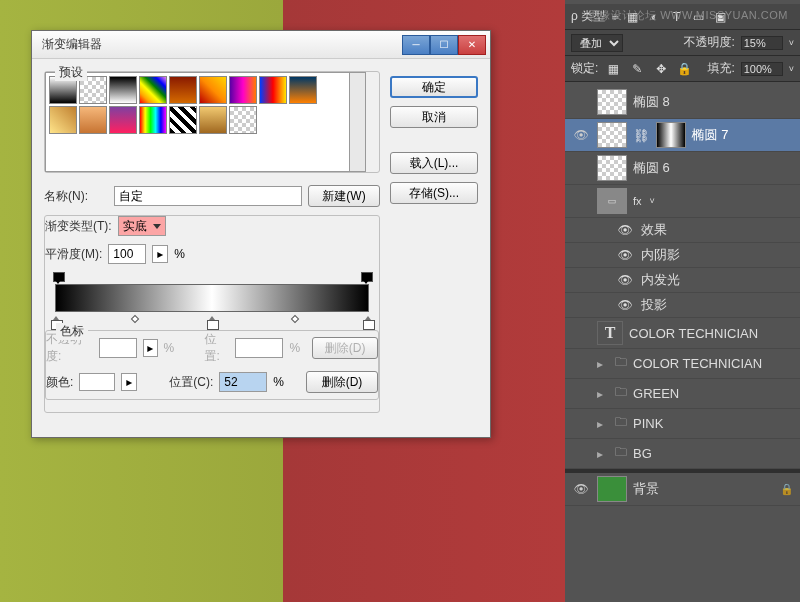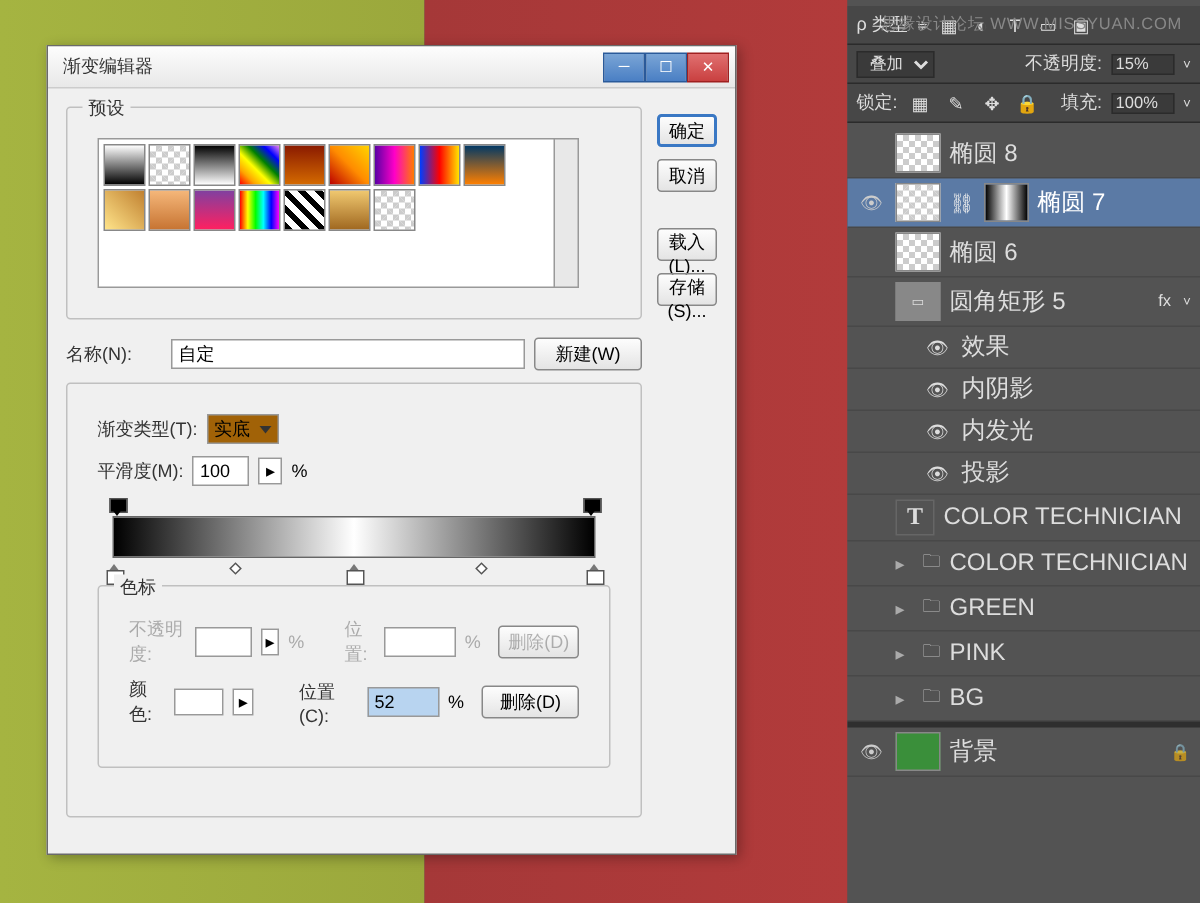--- a/index.html
+++ b/index.html
@@ -14,36 +14,36 @@
 .titlebar-text { flex: 1; color: #333; }
 .win-buttons { display: flex; height: 20px; margin-right: 4px; }
 .win-btn { width: 28px; height: 20px; display: flex; align-items: center; justify-content: center; font-size: 10px; }
 .win-minimize, .win-maximize { background: linear-gradient(#7aa5d6, #4a7fc4); border: 1px solid #2a5a9a; color: #fff; }
 .win-close { background: linear-gradient(#e07070, #c94040); border: 1px solid #a02020; color: #fff; }
 
 .dialog-body { padding: 12px; display: flex; gap: 10px; }
 .dialog-left { flex: 1; }
 .dialog-right { width: 88px; display: flex; flex-direction: column; gap: 8px; padding-top: 5px; }
 
-.group { border: 1px solid #c0c0c0; border-radius: 3px; padding: 20px; margin-bottom: 12px; position: relative; }
+.group { border: 1px solid #c0c0c0; border-radius: 3px; padding: 0; margin-bottom: 12px; position: relative; }
 .group-label { position: absolute; top: -8px; left: 10px; background: #f0f0f0; padding: 0 4px; color: #333; }
 
 .presets-grid { width: 305px; height: 100px; background: #fff; border: 1px solid #999; padding: 3px; display: flex; flex-wrap: wrap; gap: 2px; align-content: flex-start; }
 .preset-swatch { width: 28px; height: 28px; border: 1px solid #888; }
 .presets-scroll { width: 16px; height: 100px; background: #e8e8e8; border: 1px solid #999; border-left: none; float: right; }
 .presets-wrap { display: flex; }
 
 .btn { height: 22px; background: linear-gradient(#fdfdfd, #e4e4e4); border: 1px solid #888; border-radius: 3px; width: 100%; font-size: 12px; cursor: pointer; }
 .btn.primary { border: 2px solid #3a78c4; }
 
 .form-row { display: flex; align-items: center; gap: 6px; margin-bottom: 8px; }
 .label { color: #333; }
 .input { height: 20px; border: 1px solid #999; background: #fff; padding: 0 4px; }
 .name-input { flex: 1; margin-left: 20px; }
-.dropdown { height: 20px; border: 1px solid #999; background: #a16207; display: flex; align-items: center; padding: 0 4px; gap: 6px; }
+.dropdown { height: 20px; border: 1px solid #999; background: #fca5a5; display: flex; align-items: center; padding: 0 4px; gap: 6px; }
 .dropdown-arrow { width: 0; height: 0; border-left: 4px solid transparent; border-right: 4px solid transparent; border-top: 5px solid #333; }
 
 .gradient-bar-wrap { position: relative; padding: 12px 10px 18px; }
 .gradient-bar { height: 28px; width: 100%; background: linear-gradient(to right, #000 0%, #fff 50%, #000 100%); border: 1px solid #666; }
 .opacity-stop { position: absolute; top: 0; width: 10px; height: 10px; }
 .opacity-stop::before { content: ""; position: absolute; width: 10px; height: 8px; background: #000; border: 1px solid #555; }
 .opacity-stop::after { content: ""; position: absolute; top: 8px; left: 2px; width: 0; height: 0; border-left: 3px solid transparent; border-right: 3px solid transparent; border-top: 4px solid #000; }
 .color-stop { position: absolute; bottom: 2px; width: 10px; height: 12px; }
 .color-stop::before { content: ""; position: absolute; top: 4px; width: 10px; height: 8px; background: #fff; border: 1px solid #555; }
 .color-stop::after { content: ""; position: absolute; top: 0; left: 2px; width: 0; height: 0; border-left: 3px solid transparent; border-right: 3px solid transparent; border-bottom: 4px solid #777; }
@@ -67,21 +67,21 @@
 .layers-list { padding: 4px 0; }
 .layer-row { display: flex; align-items: center; padding: 3px 6px; gap: 6px; min-height: 30px; border-bottom: 1px solid #484848; }
 .layer-row.selected { background: #5b7aa5; color: #fff; }
 .layer-row.sub { padding-left: 50px; min-height: 20px; }
 .eye-col { width: 20px; display: flex; justify-content: center; }
 .eye-icon { color: #ccc; }
 .thumb { width: 30px; height: 26px; background: #fff; border: 1px solid #888; display: flex; align-items: center; justify-content: center; font-size: 9px; overflow: hidden; }
 .checker { background-image: linear-gradient(45deg,#ccc 25%,transparent 25%),linear-gradient(-45deg,#ccc 25%,transparent 25%),linear-gradient(45deg,transparent 75%,#ccc 75%),linear-gradient(-45deg,transparent 75%,#ccc 75%); background-size: 8px 8px; background-position: 0 0,0 4px,4px -4px,-4px 0; }
 .thumb-grad { background: linear-gradient(to right,#000,#fff,#000); }
 .thumb-green { background: #3a8f3a; }
-.layer-name { flex: 1; font-size: 16px; }
+.layer-name { flex: 1; font-size: 13px; }
 .arrow-toggle { width: 12px; color: #aaa; }
 .folder-icon { color: #bbb; }
 .type-icon { width: 26px; height: 24px; display: flex; align-items: center; justify-content: center; font-family: serif; font-weight: bold; font-size: 16px; border: 1px solid #666; }
 .fx-label { font-size: 11px; margin-right: 2px; }
 .chevron { font-size: 9px; }
 .small-pct { width: 42px; background: #3a3a3a; border: 1px solid #2b2b2b; color: #ddd; font-size: 11px; padding: 0 2px; }
 .watermark { position: absolute; top: 8px; right: 12px; color: #888; font-size: 11px; letter-spacing: .5px; text-align: center; }
 .link-icon { font-size: 13px; color: #eee; }
 .hr { height: 4px; background: #2f2f2f; }
 .lock-right { margin-left: auto; font-size: 11px; opacity: .7; }
@@ -248,21 +248,20 @@
       <span class="layer-name">椭圆 7</span>
     </div>
     <div class="layer-row">
       <span class="eye-col"></span>
       <div class="thumb checker"></div>
       <span class="layer-name">椭圆 6</span>
     </div>
     <div class="layer-row">
       <span class="eye-col"></span>
       <div class="thumb" style="background:#888">▭</div>
-      <span class="layer-name">圆角矩形 5</span>
       <span class="fx-label">fx</span>
       <span class="chevron">˅</span>
     </div>
     <div class="layer-row sub">
         <span class="eye-col">👁</span>
         <span class="layer-name">效果</span>
       </div>
     <div class="layer-row sub">
         <span class="eye-col">👁</span>
         <span class="layer-name">内阴影</span>

